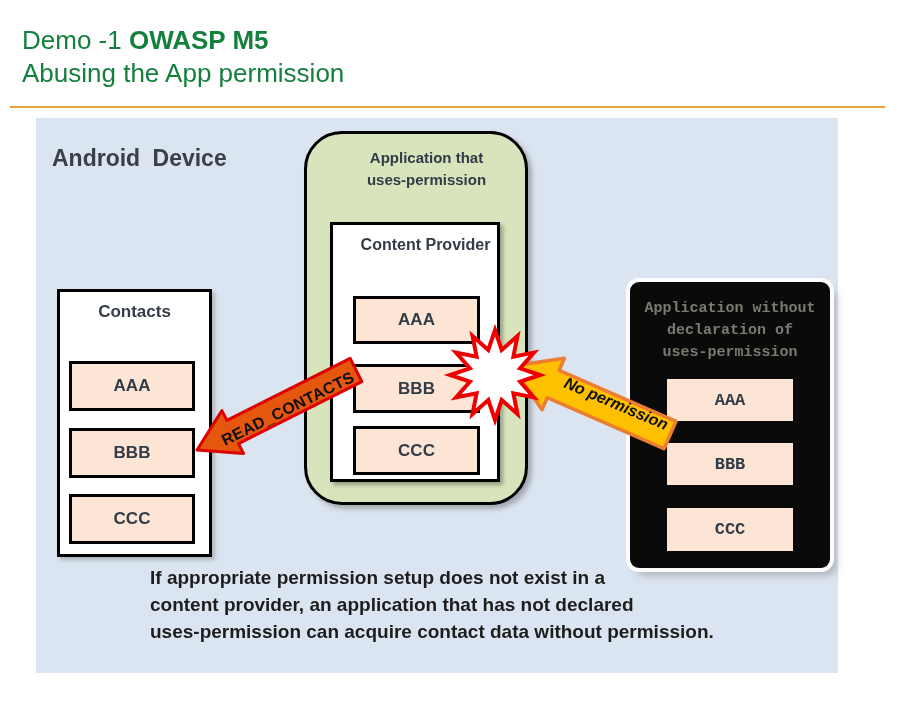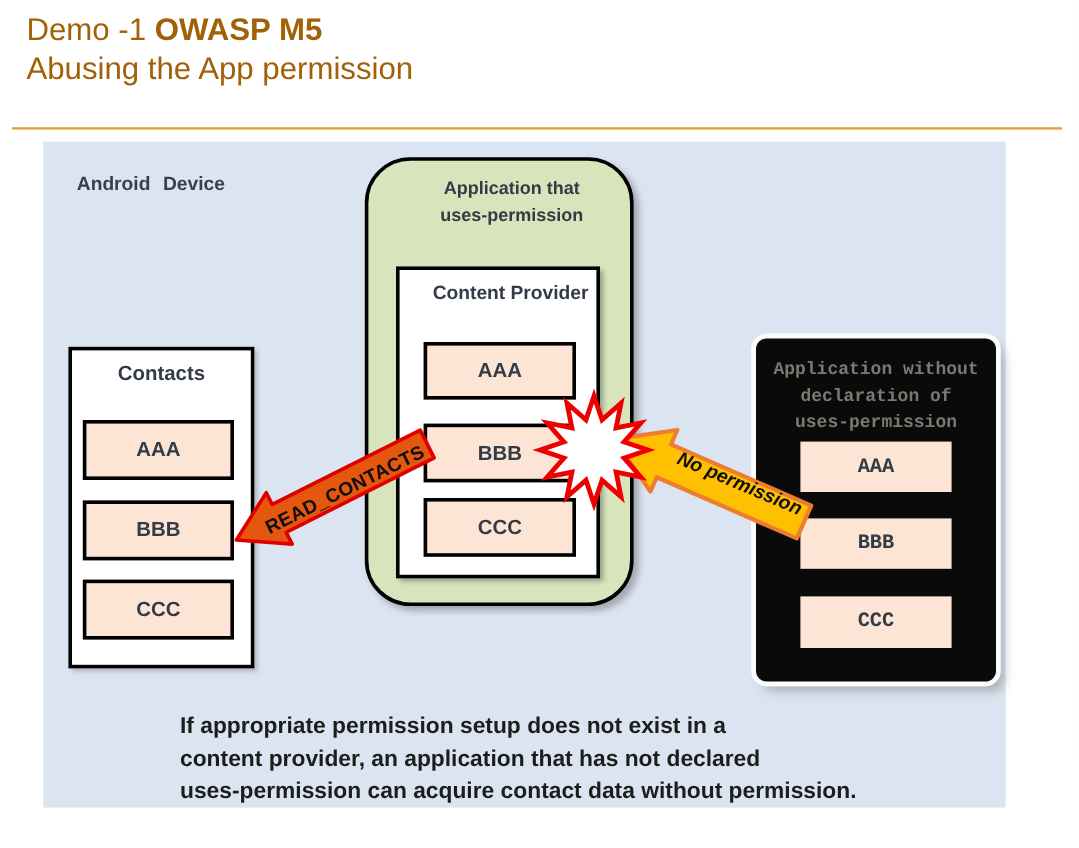--- a/index.html
+++ b/index.html
@@ -1,36 +1,36 @@
 <!DOCTYPE html>
 <html><head>
 <meta charset="utf-8">
 <style>
   * { margin:0; padding:0; box-sizing:border-box; }
   html,body { width:899px; height:707px; background:#ffffff; overflow:hidden;
               font-family:"Liberation Sans", sans-serif; position:relative; }
 
   
-  .slide-title { position:absolute; left:22px; top:8px; color:#a16207;
+  .slide-title { position:absolute; left:22px; top:24px; color:#15803d;
                  font-size:26px; line-height:33px; }
   .slide-title .bold { font-weight:bold; }
   .divider { position:absolute; left:10px; top:106px; width:875px; height:0;
              border-top:2px solid #E2A33D; }
 
   
   .panel { position:absolute; left:36px; top:118px; width:802px; height:555px;
            background:#DBE5F1; z-index:0; }
-  .device-label { position:absolute; left:64px; top:145px; font-size:16px;
+  .device-label { position:absolute; left:52px; top:145px; font-size:23px;
                   font-weight:bold; color:#3B4048; word-spacing:6px; z-index:10; }
 
   
   .box-head { text-align:center; font-weight:bold; color:#333B47; }
   .cell { position:absolute; background:#FCE5D5; border:3px solid #000;
           display:flex; align-items:center; justify-content:center;
-          font-weight:bold; font-size:17px; color:#333B47; }
+          font-weight:bold; font-size:17px; color:#333B47;margin-top:11px; }
   .cell.borderless { border:none; }
 
   
   .contacts-box { position:absolute; left:57px; top:289px; width:155px; height:268px;
                   background:#fff; border:3px solid #000; z-index:10;
                   box-shadow:3px 3px 4px rgba(90,90,90,.35); }
   .contacts-box .box-head { margin-top:10px; font-size:17px; }
   .c-aaa { left:9px; top:58px;  width:126px; height:50px; }
   .c-bbb { left:9px; top:125px; width:126px; height:50px; }
   .c-ccc { left:9px; top:191px; width:126px; height:50px; }
@@ -52,21 +52,21 @@
   .black-box { position:absolute; left:630px; top:282px; width:200px; height:286px;
                background:#0A0A0A; border-radius:9px; z-index:10;
                box-shadow:0 0 0 4px #FCFCFC, 6px 7px 9px rgba(130,130,130,.55);font-family:Liberation Mono, monospace; }
   .black-box .box-head { margin-top:16px; font-size:15px; line-height:22px; color:#7B7A70; }
   .b-aaa { left:37px; top:86px;  width:126px; height:42px; }
   .b-bbb { left:37px; top:150px; width:126px; height:42px; }
   .b-ccc { left:37px; top:215px; width:126px; height:43px; }
 
   
   .caption { position:absolute; left:150px; top:564px; z-index:10;
-             font-size:19px; line-height:27px; font-weight:bold; color:#1D1D1D;margin-top:28px; }
+             font-size:19px; line-height:27px; font-weight:bold; color:#1D1D1D; }
 
   
   .overlay { position:absolute; left:0; top:0; width:899px; height:707px;
              z-index:50; pointer-events:none; }
   .arrow-label { position:absolute; z-index:60; font-weight:bold; white-space:nowrap; }
   .read-label  { left:288px; top:409px; font-size:16px; color:#0E0E0E;
                  letter-spacing:.3px;
                  transform:translate(-50%,-50%) rotate(-26.5deg); }
   .noperm-label{ left:616px; top:404px; font-size:16px; font-style:italic; color:#101010;
                  transform:translate(-50%,-50%) rotate(23deg); }

